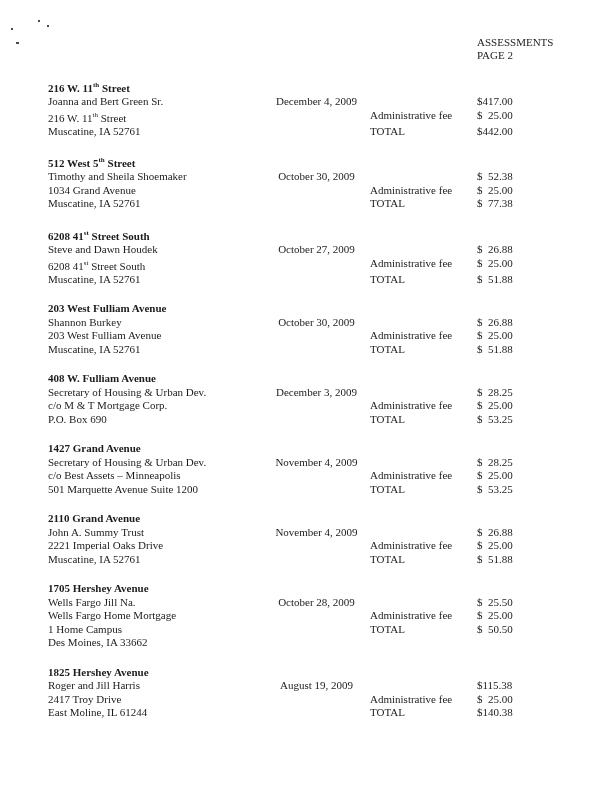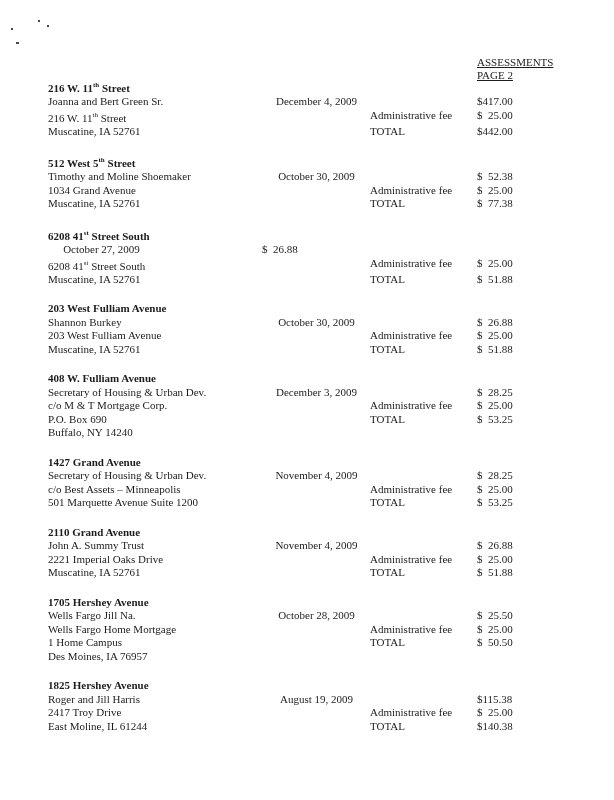--- a/index.html
+++ b/index.html
@@ -7,24 +7,23 @@
     width: 614px; height: 800px;
     background: #ffffff;
     font-family: "Liberation Serif", serif;
     font-size: 11px;
     color: #1c1c1c;
     position: relative;
     overflow: hidden;
   }
   .page-header {
     position: absolute;
-    left: 477px; top: 56px;
+    left: 477px; top: 36px;
     line-height: 13px;
     white-space: nowrap;
-    text-decoration: underline;
   }
   .content { padding: 79px 0 0 48px; }
   .entry { margin-bottom: 16px; }
   .entry.last { margin-top: 7px; }
   .entry-title { font-weight: bold; line-height: 13.5px; }
   .row { display: flex; line-height: 13.5px; }
   .c1 { width: 215px; }
   .c2 { width: 107px; text-align: center; }
   .c3 { width: 107px; }
   .c4 { white-space: pre; }
@@ -65,21 +64,21 @@
       <div class="c1">Muscatine, IA 52761</div>
       <div class="c2"></div>
       <div class="c3 bold">TOTAL</div>
       <div class="c4 bold">$442.00</div>
     </div>
   </section>
 
   <section class="entry">
     <div class="entry-title"><span>512 West 5</span><span class="sup">th</span><span> Street</span></div>
     <div class="row">
-      <div class="c1">Timothy and Moline Shoemaker</div>
+      <div class="c1">Timothy and Sheila Shoemaker</div>
       <div class="c2">October 30, 2009</div>
       <div class="c3"></div>
       <div class="c4">$  52.38</div>
     </div>
     <div class="row">
       <div class="c1">1034 Grand Avenue</div>
       <div class="c2"></div>
       <div class="c3">Administrative fee</div>
       <div class="c4">$  25.00</div>
     </div>
@@ -87,20 +86,21 @@
       <div class="c1">Muscatine, IA 52761</div>
       <div class="c2"></div>
       <div class="c3 bold">TOTAL</div>
       <div class="c4 bold">$  77.38</div>
     </div>
   </section>
 
   <section class="entry">
     <div class="entry-title"><span>6208 41</span><span class="sup">st</span><span> Street South</span></div>
     <div class="row">
+      <div class="c1">Steve and Dawn Houdek</div>
       <div class="c2">October 27, 2009</div>
       <div class="c3"></div>
       <div class="c4">$  26.88</div>
     </div>
     <div class="row">
       <div class="c1"><span>6208 41</span><span class="sup">st</span><span> Street South</span></div>
       <div class="c2"></div>
       <div class="c3">Administrative fee</div>
       <div class="c4">$  25.00</div>
     </div>
@@ -147,23 +147,20 @@
       <div class="c2"></div>
       <div class="c3">Administrative fee</div>
       <div class="c4">$  25.00</div>
     </div>
     <div class="row">
       <div class="c1">P.O. Box 690</div>
       <div class="c2"></div>
       <div class="c3 bold">TOTAL</div>
       <div class="c4 bold">$  53.25</div>
     </div>
-    <div class="row">
-      <div class="c1">Buffalo, NY 14240</div>
-    </div>
   </section>
 
   <section class="entry">
     <div class="entry-title">1427 Grand Avenue</div>
     <div class="row">
       <div class="c1">Secretary of Housing &amp; Urban Dev.</div>
       <div class="c2">November 4, 2009</div>
       <div class="c3"></div>
       <div class="c4">$  28.25</div>
     </div>
@@ -217,21 +214,21 @@
       <div class="c3">Administrative fee</div>
       <div class="c4">$  25.00</div>
     </div>
     <div class="row">
       <div class="c1">1 Home Campus</div>
       <div class="c2"></div>
       <div class="c3 bold">TOTAL</div>
       <div class="c4 bold">$  50.50</div>
     </div>
     <div class="row">
-      <div class="c1">Des Moines, IA 76957</div>
+      <div class="c1">Des Moines, IA 33662</div>
     </div>
   </section>
 
   <section class="entry last">
     <div class="entry-title">1825 Hershey Avenue</div>
     <div class="row">
       <div class="c1">Roger and Jill Harris</div>
       <div class="c2">August 19, 2009</div>
       <div class="c3"></div>
       <div class="c4">$115.38</div>

